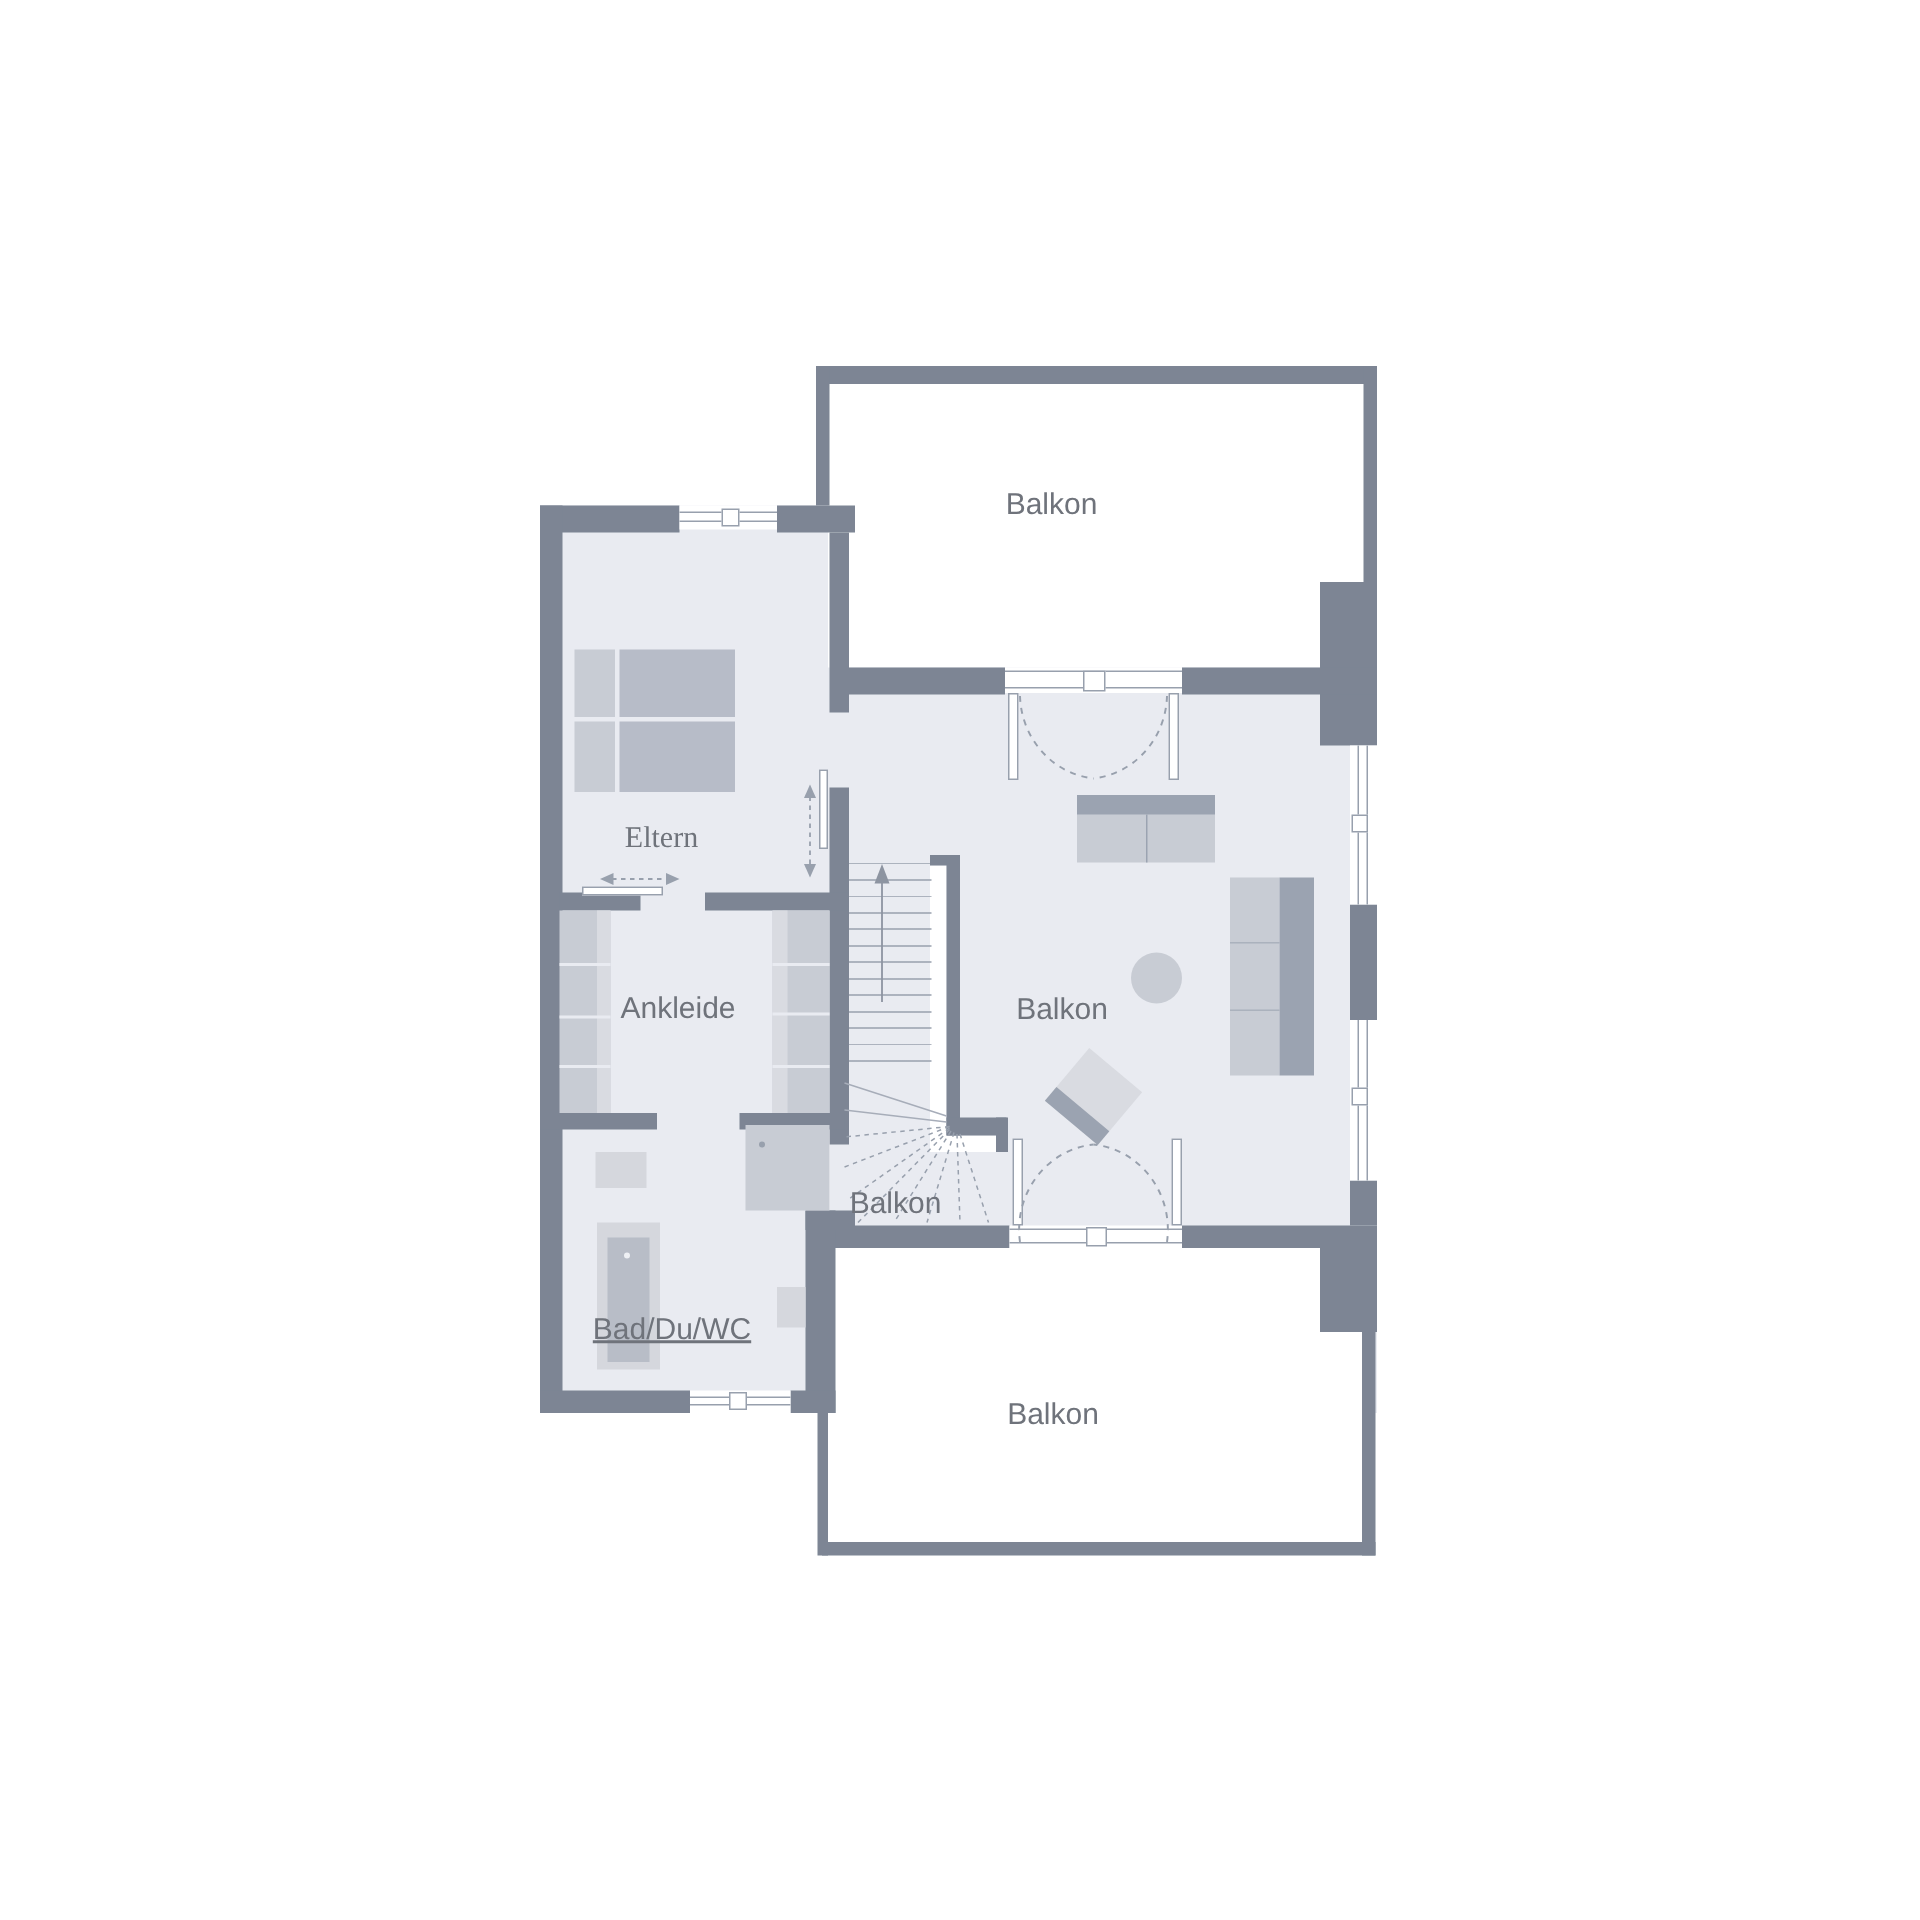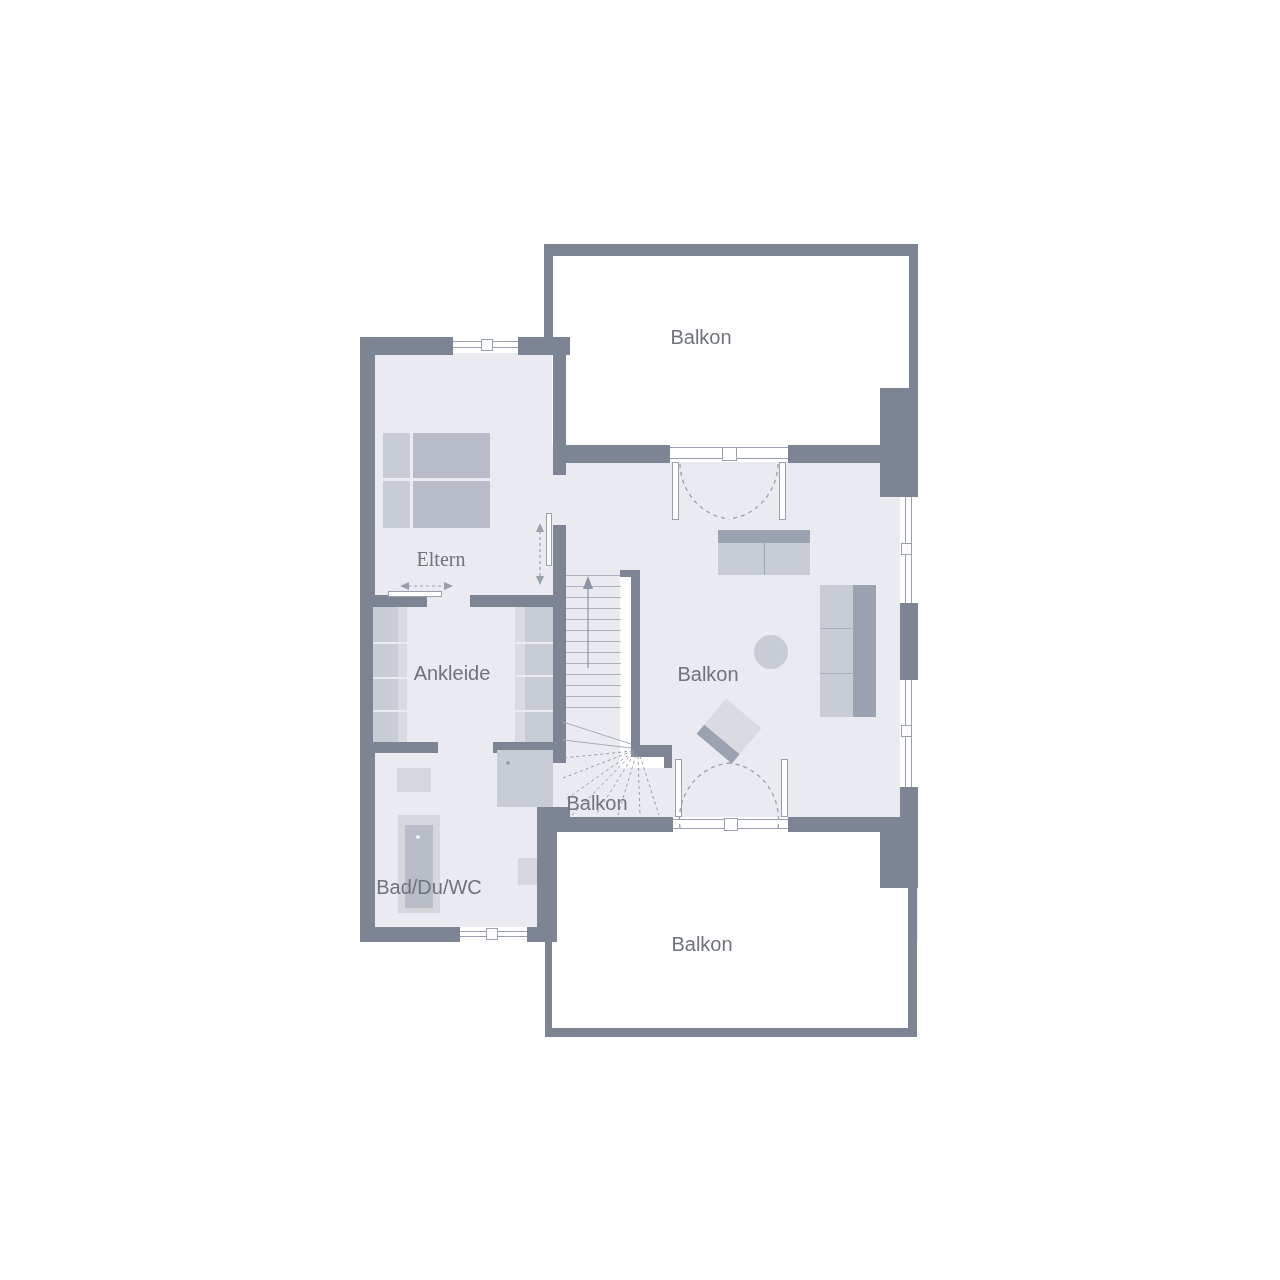--- a/index.html
+++ b/index.html
@@ -179,16 +179,16 @@
     <path d="M 408 586 L 445 586" stroke="#98a0ad" stroke-width="1.2" stroke-dasharray="3 3"></path>
     <polygon points="409,582 409,590 400,586" fill="#98a0ad"></polygon>
     <polygon points="444,582 444,590 453,586" fill="#98a0ad"></polygon>
   </svg>
 
   <div class="label" style="left:701px;top:337px;">Balkon</div>
   <div class="label" style="left:441px;top:559px;font-family:Liberation Serif, serif;">Eltern</div>
   <div class="label" style="left:452px;top:673px;text-align:right;">Ankleide</div>
   <div class="label" style="left:708px;top:674px;">Balkon</div>
   <div class="label" style="left:597px;top:803px;">Balkon</div>
-  <div class="label" style="left:429px;top:887px;">Bad/Du/WC</div>
+  <div class="label" style="left:448px;top:887px;text-decoration:underline;">Bad/Du/WC</div>
   <div class="label" style="left:702px;top:944px;">Balkon</div>
 
 </div>
 
 </body></html>

